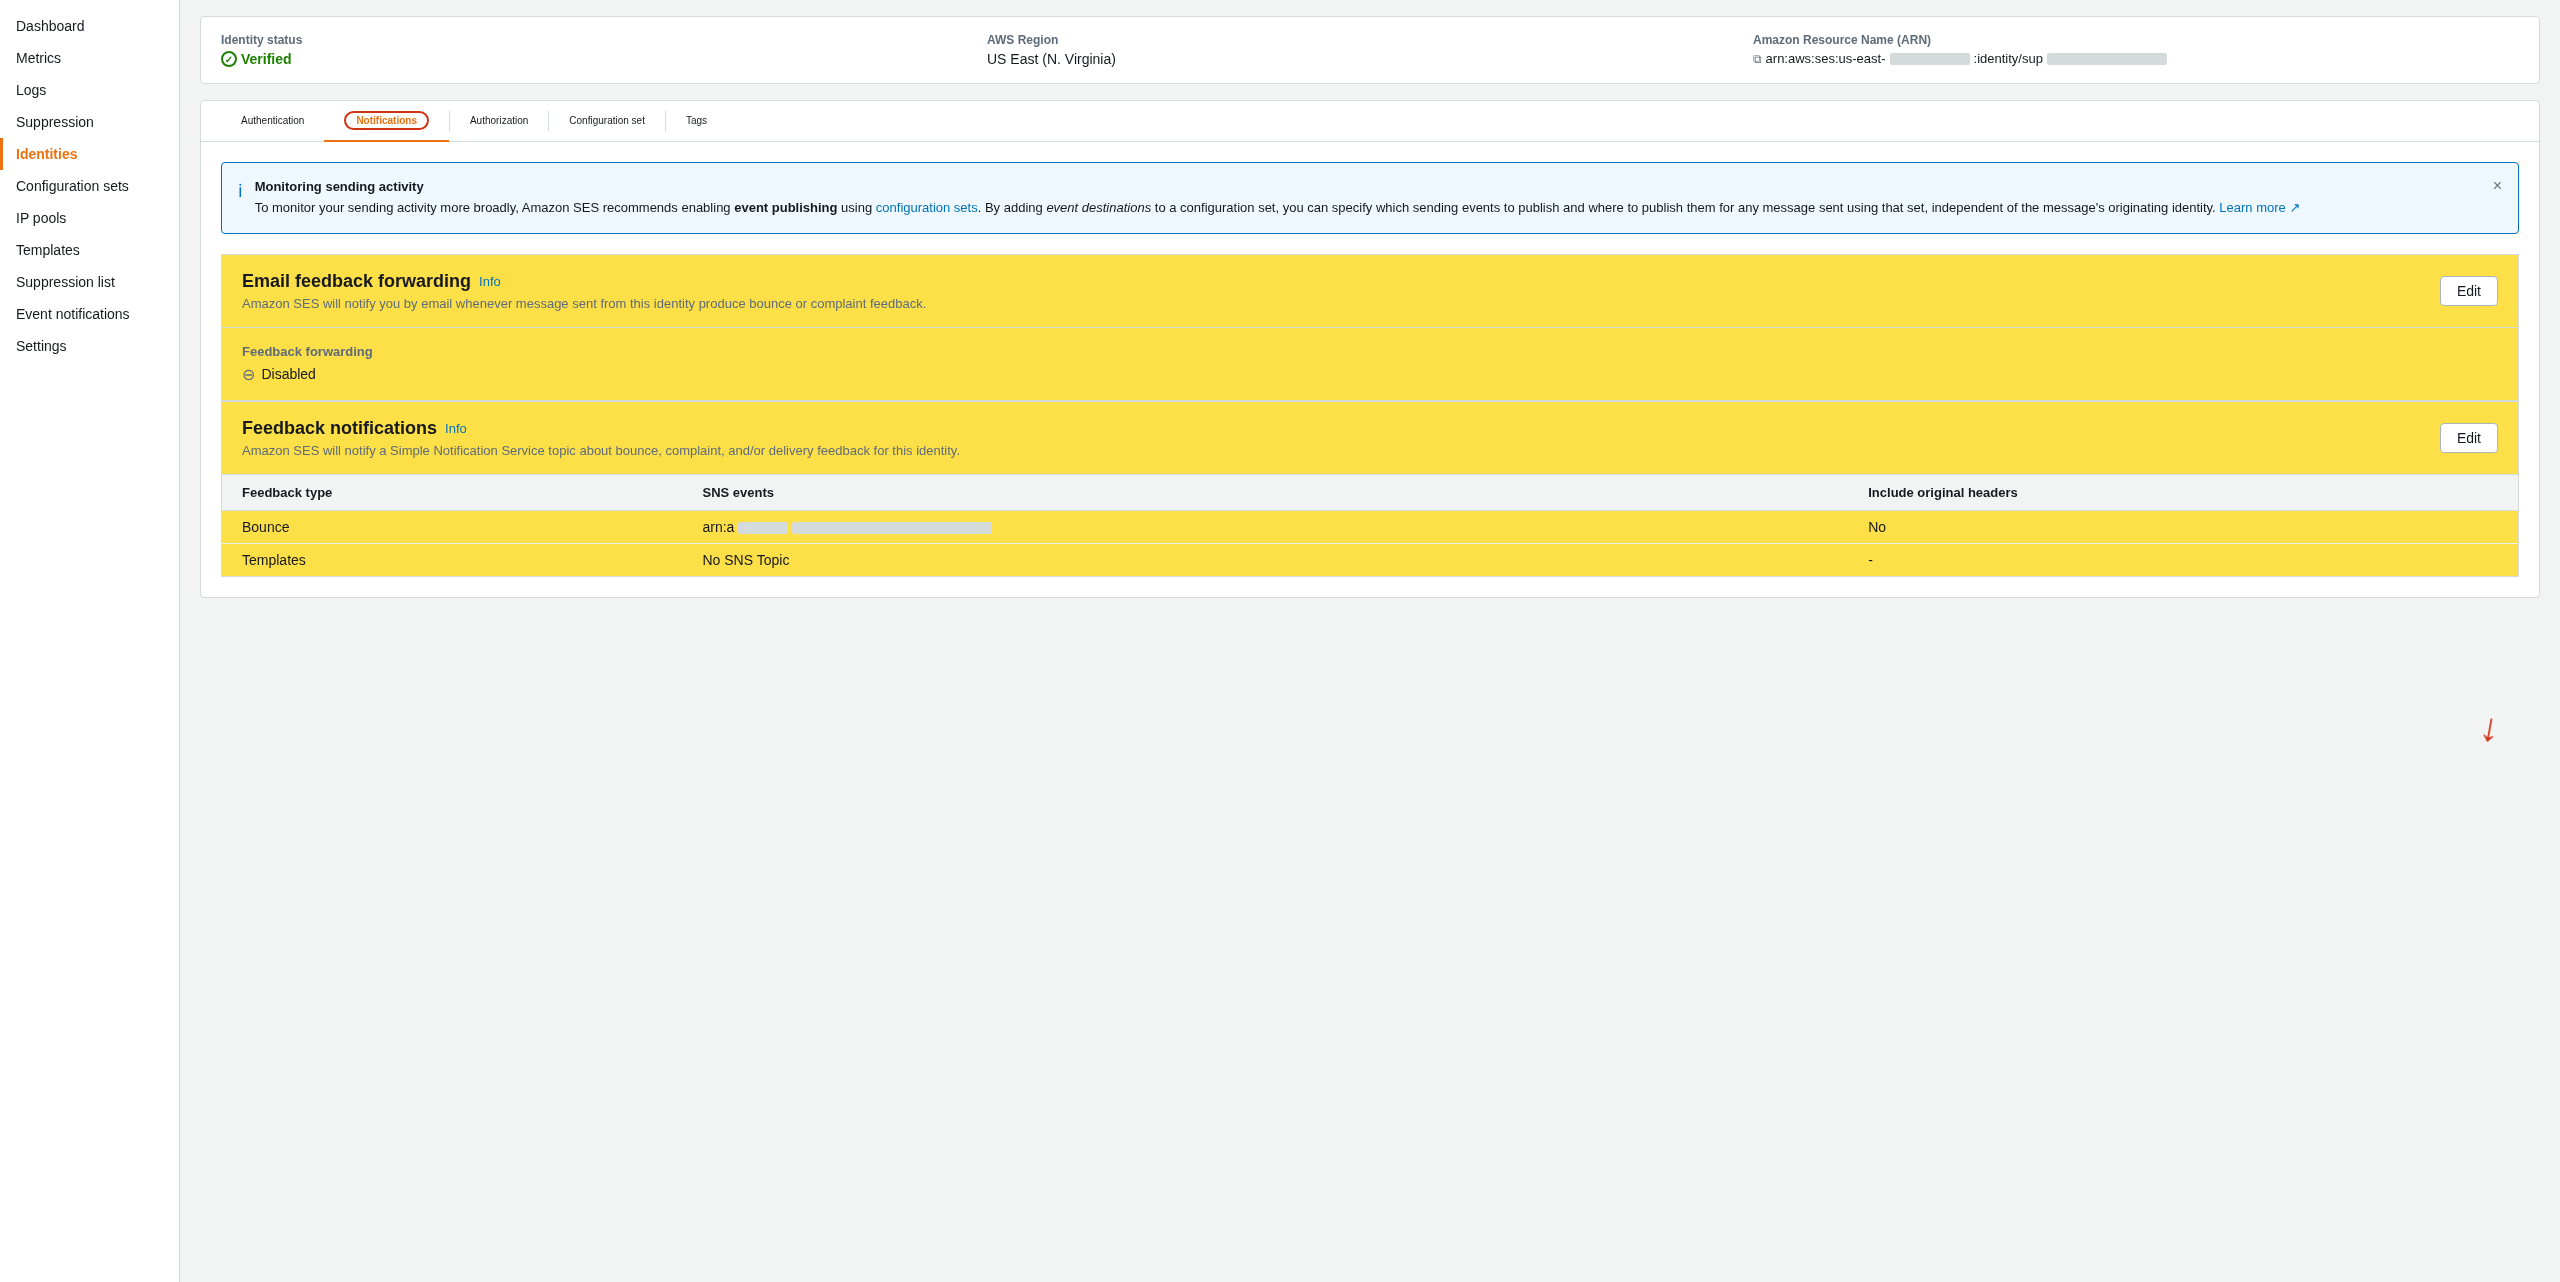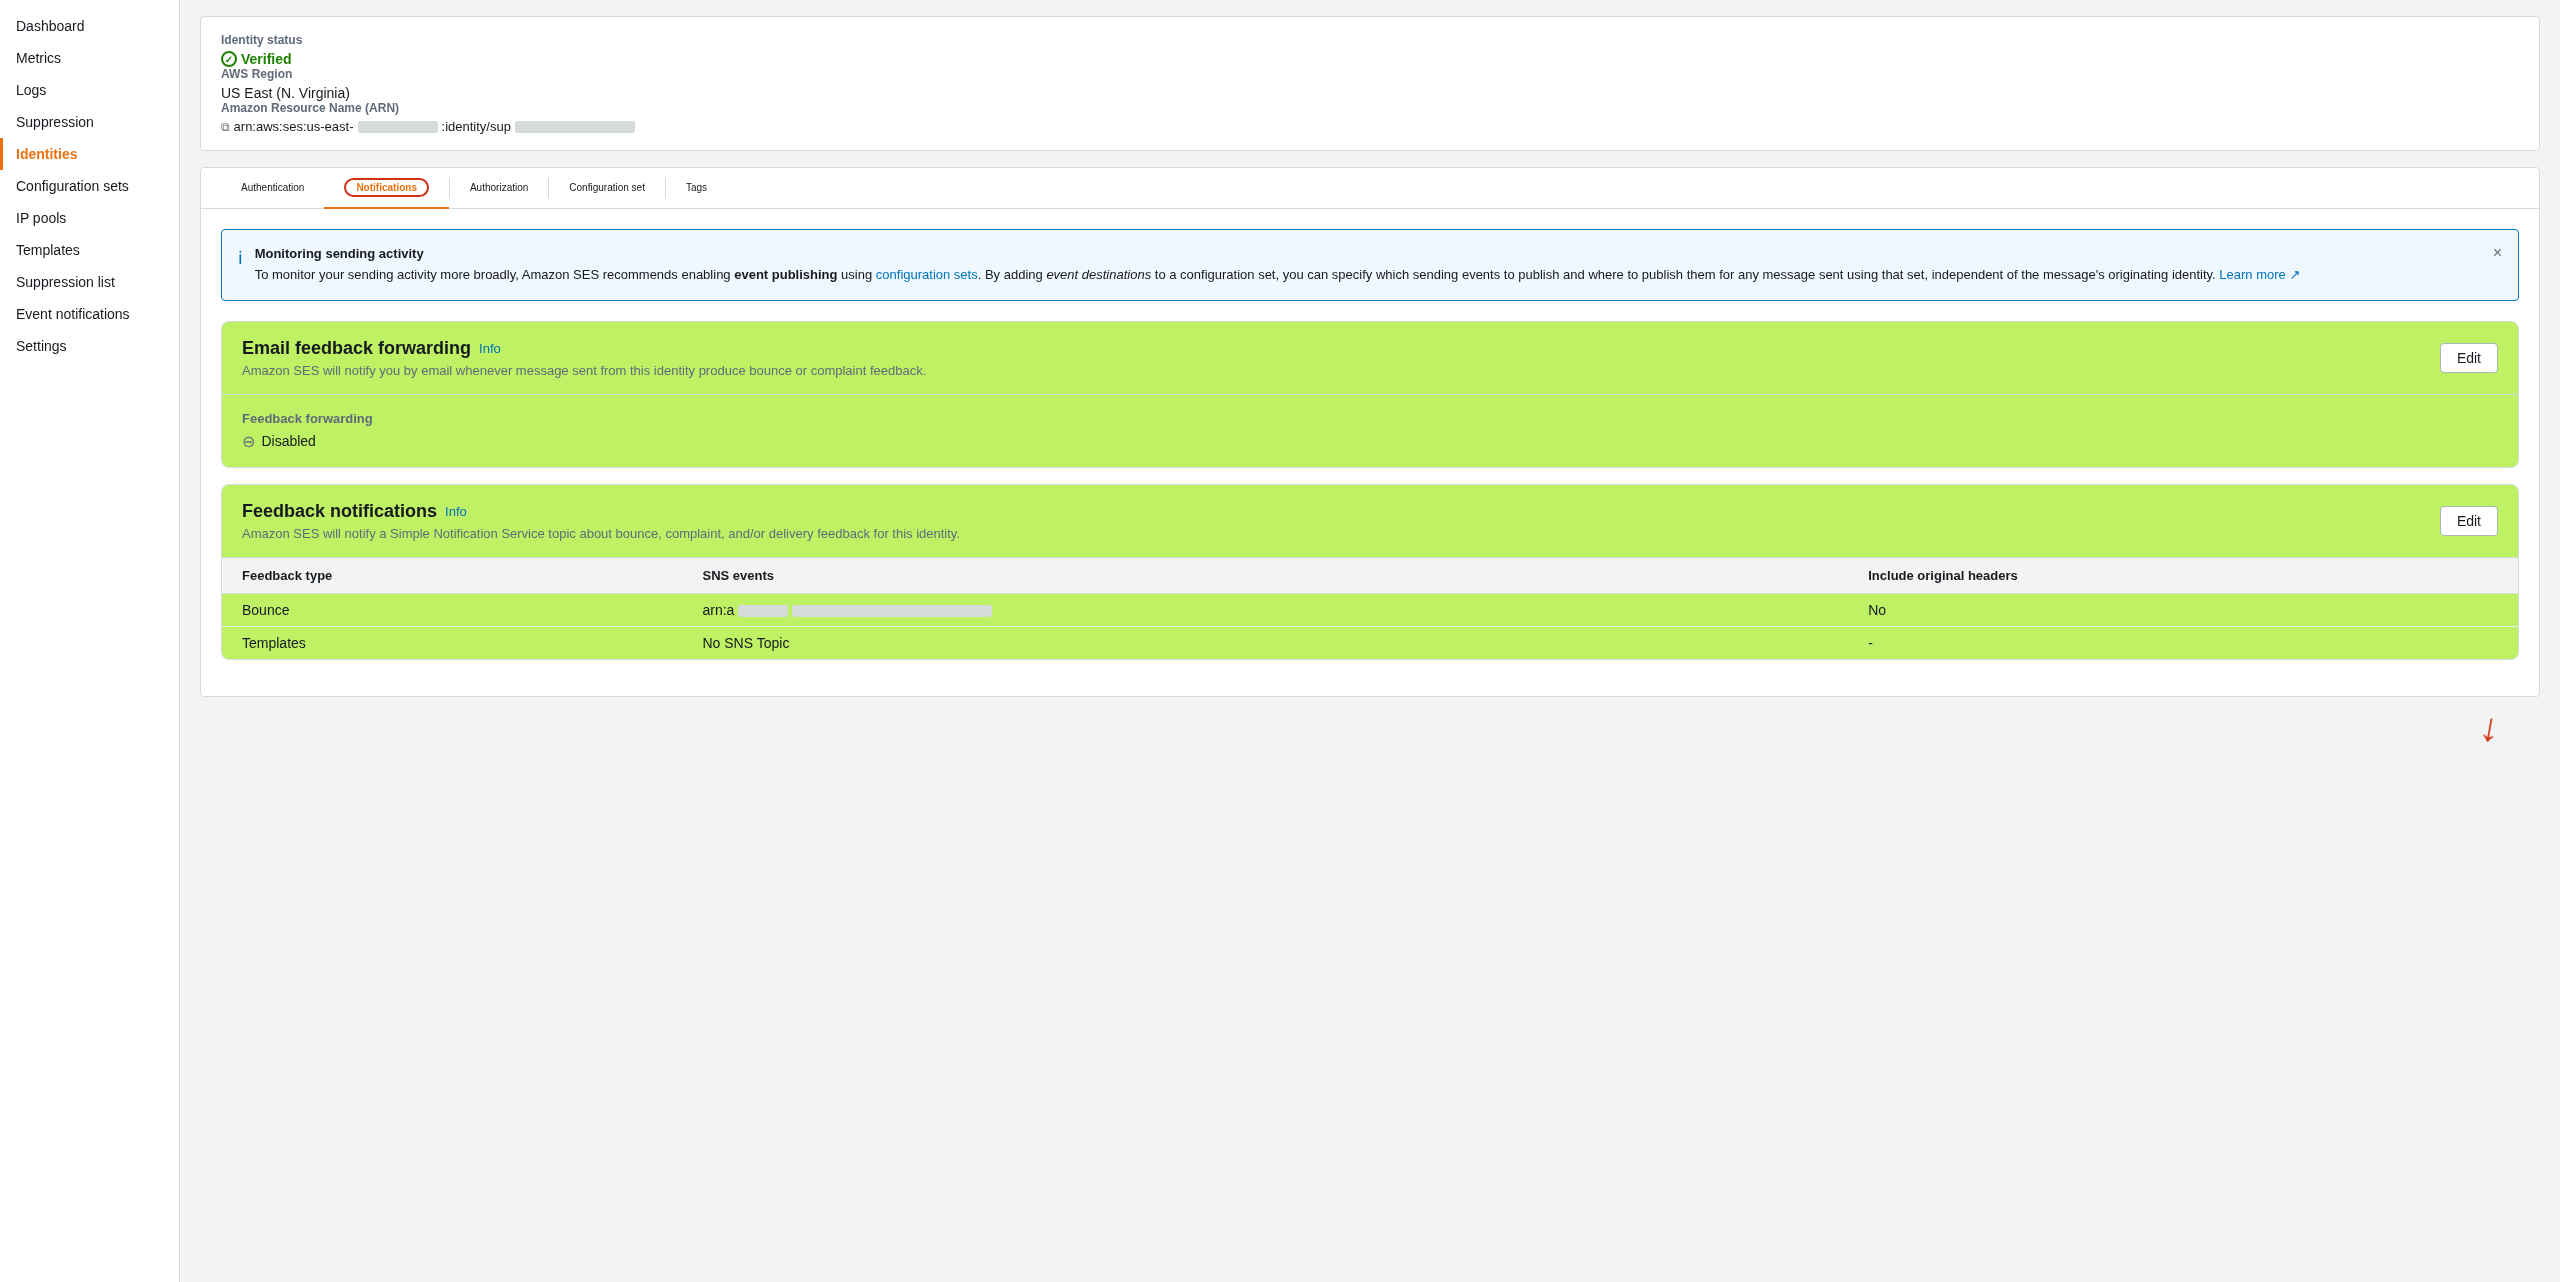--- a/index.html
+++ b/index.html
@@ -47,21 +47,20 @@
     
     .identity-card {
       background: #fff;
       border: 1px solid #d5dbdb;
       border-radius: 4px;
       margin: 16px 20px 0 20px;
       padding: 16px 20px;
     }
     .identity-card-row {
       display: flex;
-      flex-direction: column;
     }
     .identity-col {
       flex: 1;
     }
     .identity-col-label {
       font-size: 12px;
       color: #5f6b7a;
       margin-bottom: 4px;
       font-weight: 600;
     }
@@ -180,24 +179,23 @@
       flex-shrink: 0;
     }
     .link-blue {
       color: #0073bb;
       cursor: pointer;
       text-decoration: none;
     }
 
     
     .section-card {
-      background: #bef264;
+      background: #fde047;
       border: 1px solid #d5dbdb;
-      border-radius: 8px;
-      margin-bottom: 16px;
+      border-radius: 0;
     }
     .section-card-header {
       padding: 16px 20px;
       border-bottom: 1px solid #d5dbdb;
       display: flex;
       align-items: center;
       justify-content: space-between;
     }
     .section-title-wrap {
       display: flex;

